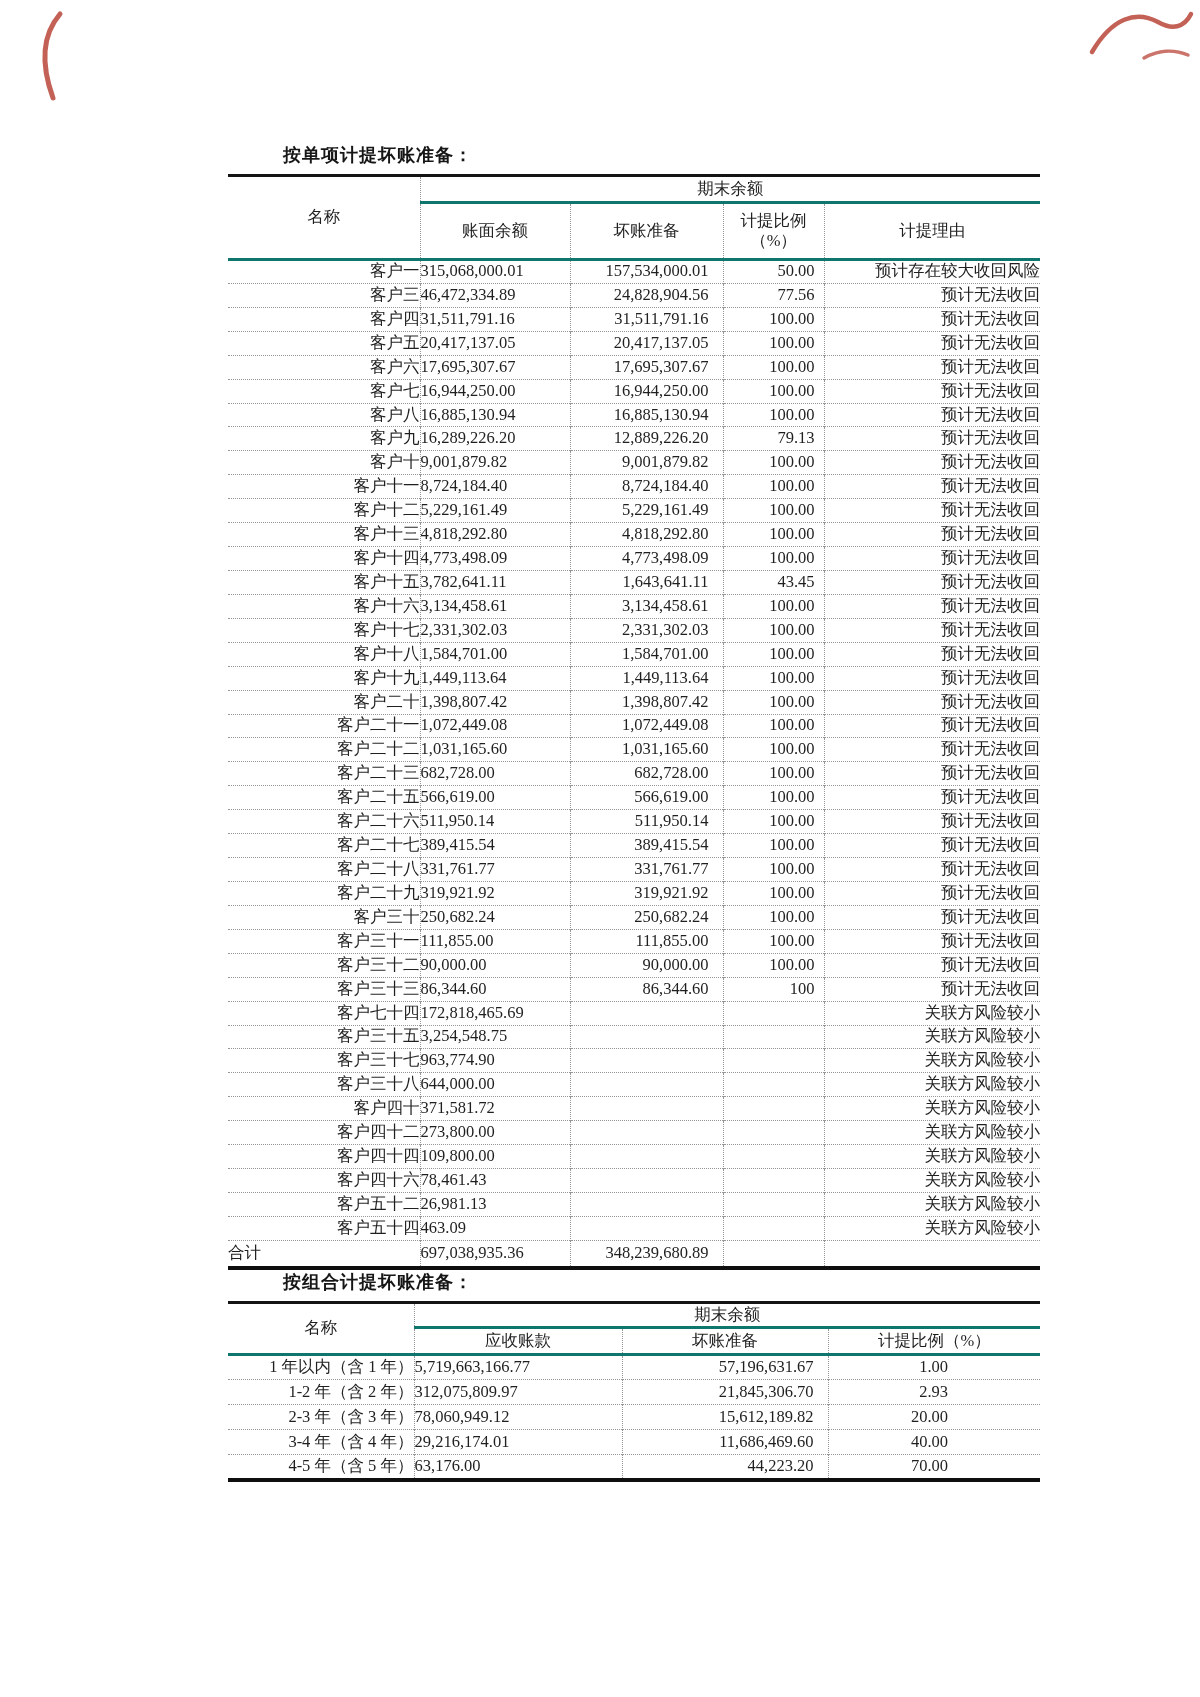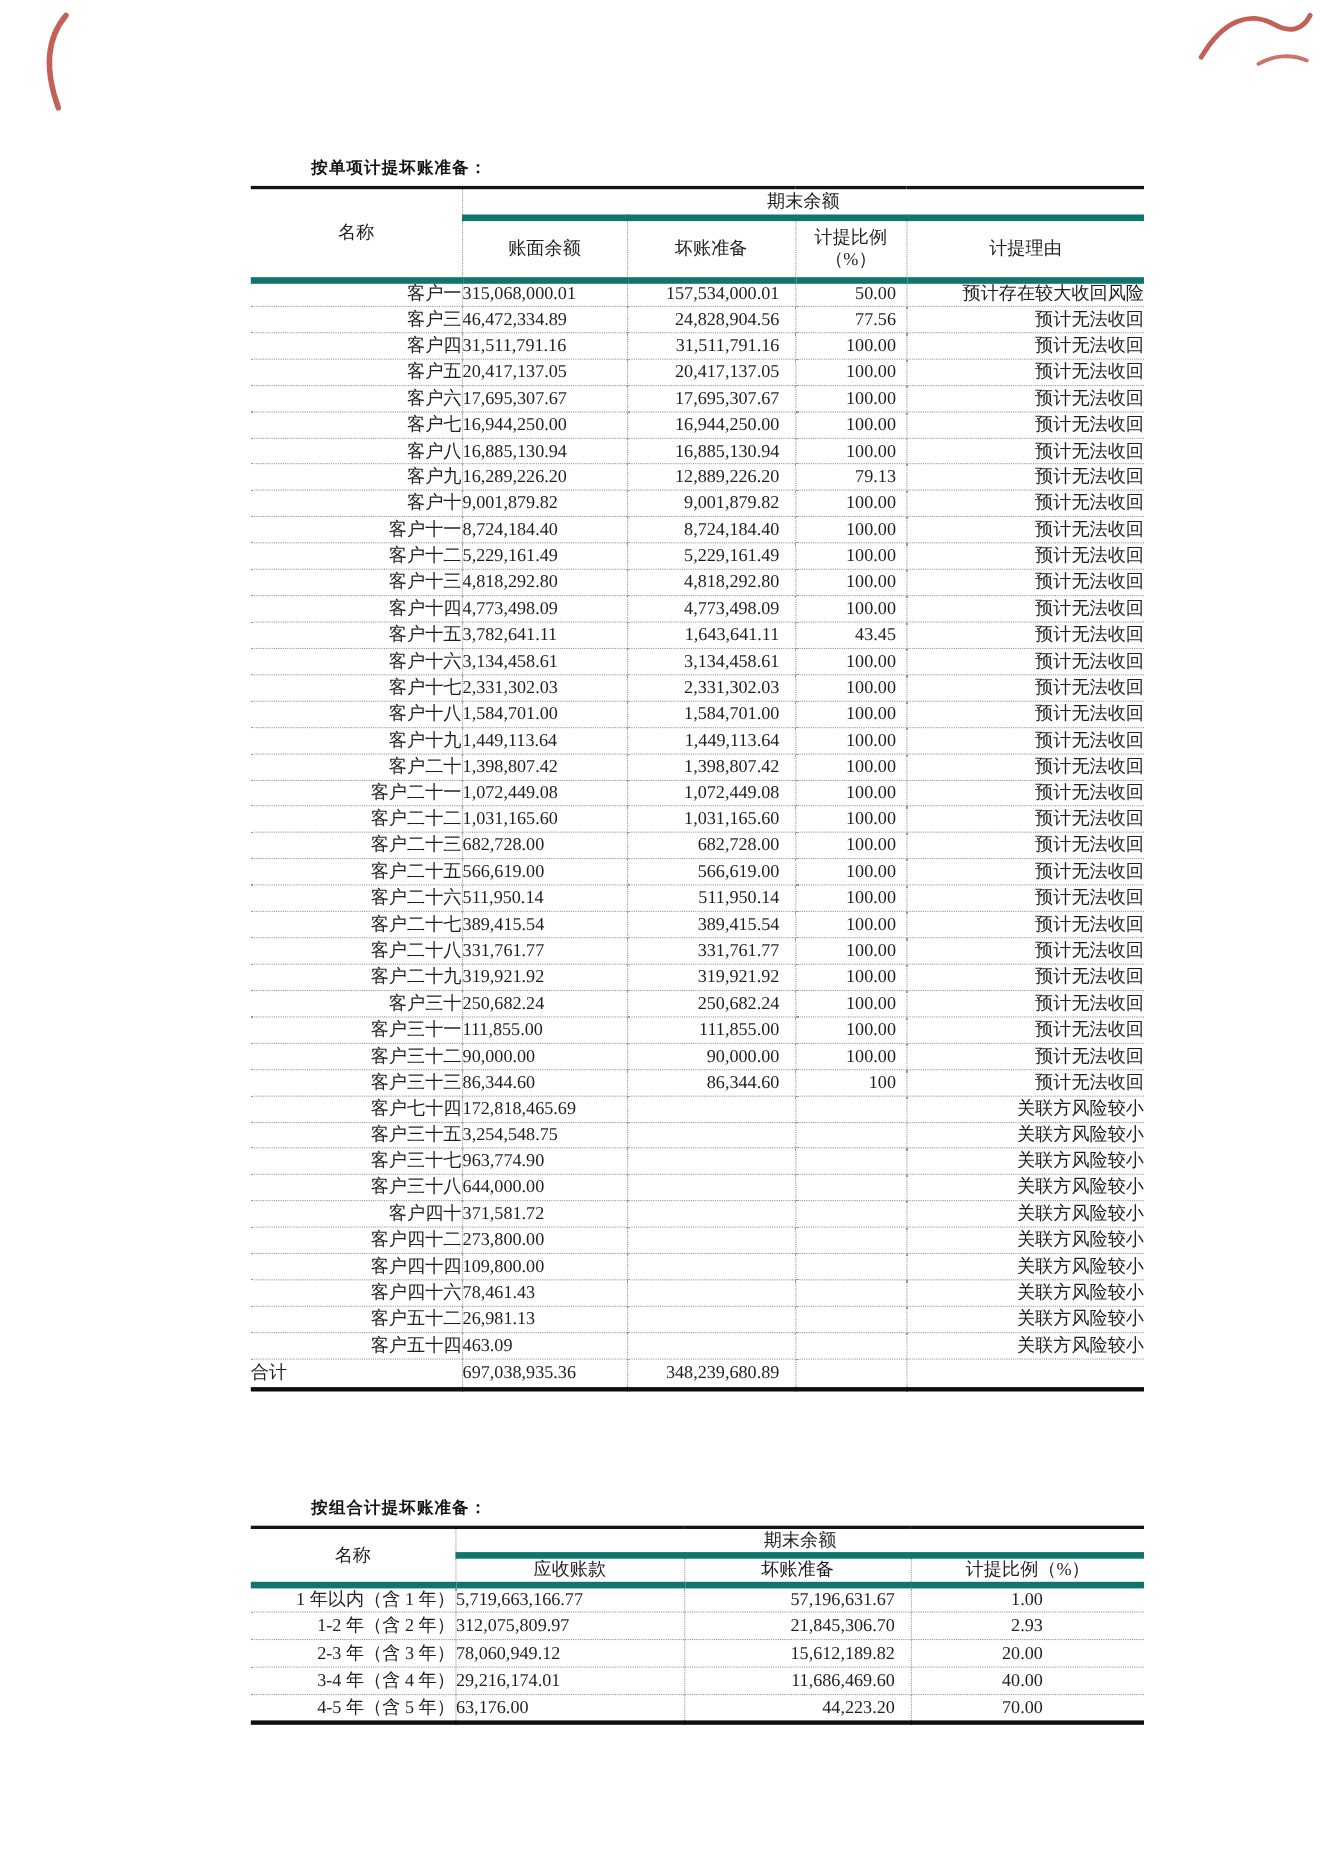--- a/index.html
+++ b/index.html
@@ -7,45 +7,45 @@
   body {
     width: 1200px; height: 1697px;
     position: relative;
     font-family: "Liberation Serif", "DejaVu Serif", serif;
     color: #1f1f1f;
     overflow: hidden;
   }
   .content { position: absolute; left: 228px; top: 143px; width: 812px; }
 
   .sec-title {
-    font-size: 15px; font-weight: bold;
+    font-size: 18px; font-weight: bold;
     margin: 0 0 7px 55px;
     letter-spacing: 1px;
     color: #161616;
   }
-  .sec2 { margin-top: 96px; }
+  .sec2 { }
 
   table {
     border-collapse: collapse;
     table-layout: fixed;
     width: 812px;
     border-top: 3px solid #141414;
     border-bottom: 4px solid #0e0e0e;
   }
   th, td {
     font-size: 16.5px;
     font-weight: normal;
     line-height: 1.15;
     vertical-align: middle;
     border-left: 1px dotted #979797;
     overflow: hidden; white-space: nowrap;
   }
   .c1 { border-left: none; }
 
-  thead th { text-align: center; border-bottom: 6px solid #0f766e; }
+  thead th { text-align: center; border-bottom: 3px solid #0f766e; }
   tr.h1 { height: 27px; }
   tr.h2 { height: 57px; }
   .ratio-head span { display: block; line-height: 1.2; }
 
   tbody tr { height: 23.93px; }
   tbody td, tfoot td { border-top: 1px dotted #979797; }
   tfoot tr { height: 28px; }
 
   .name   { text-align: right;  padding-left: 8px; }
   .numA   { text-align: left; padding-right: 10px; }

